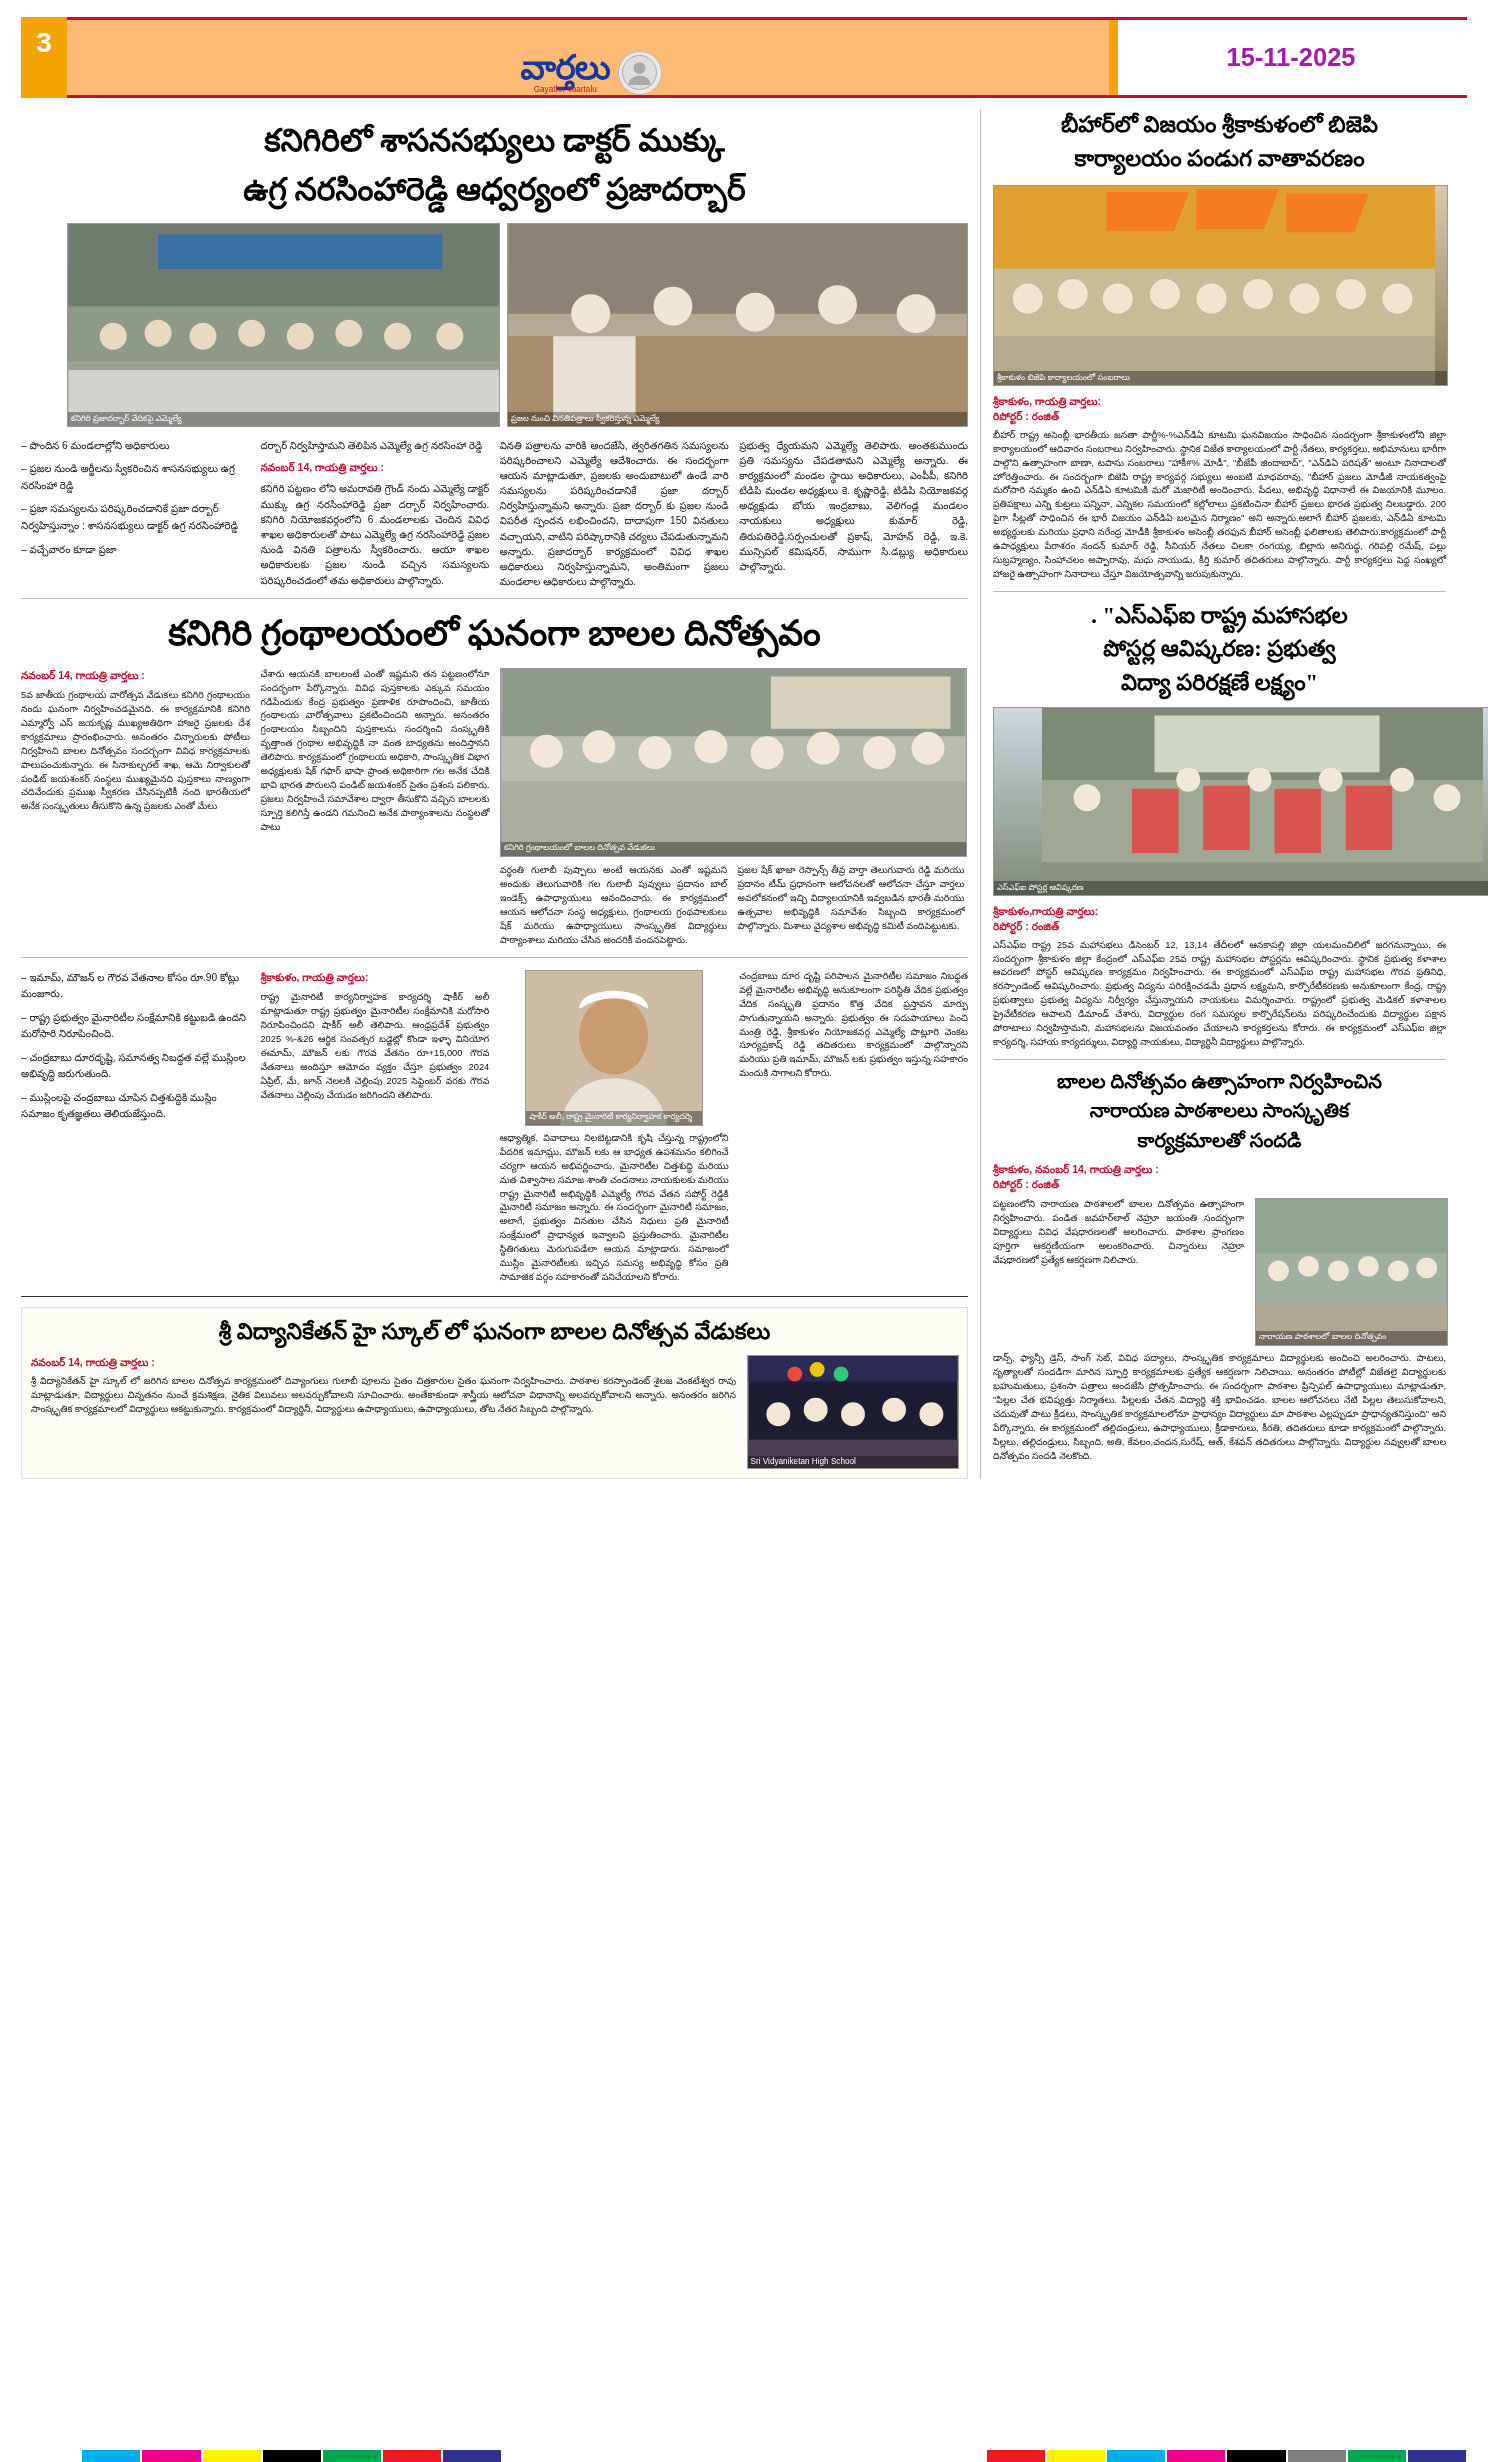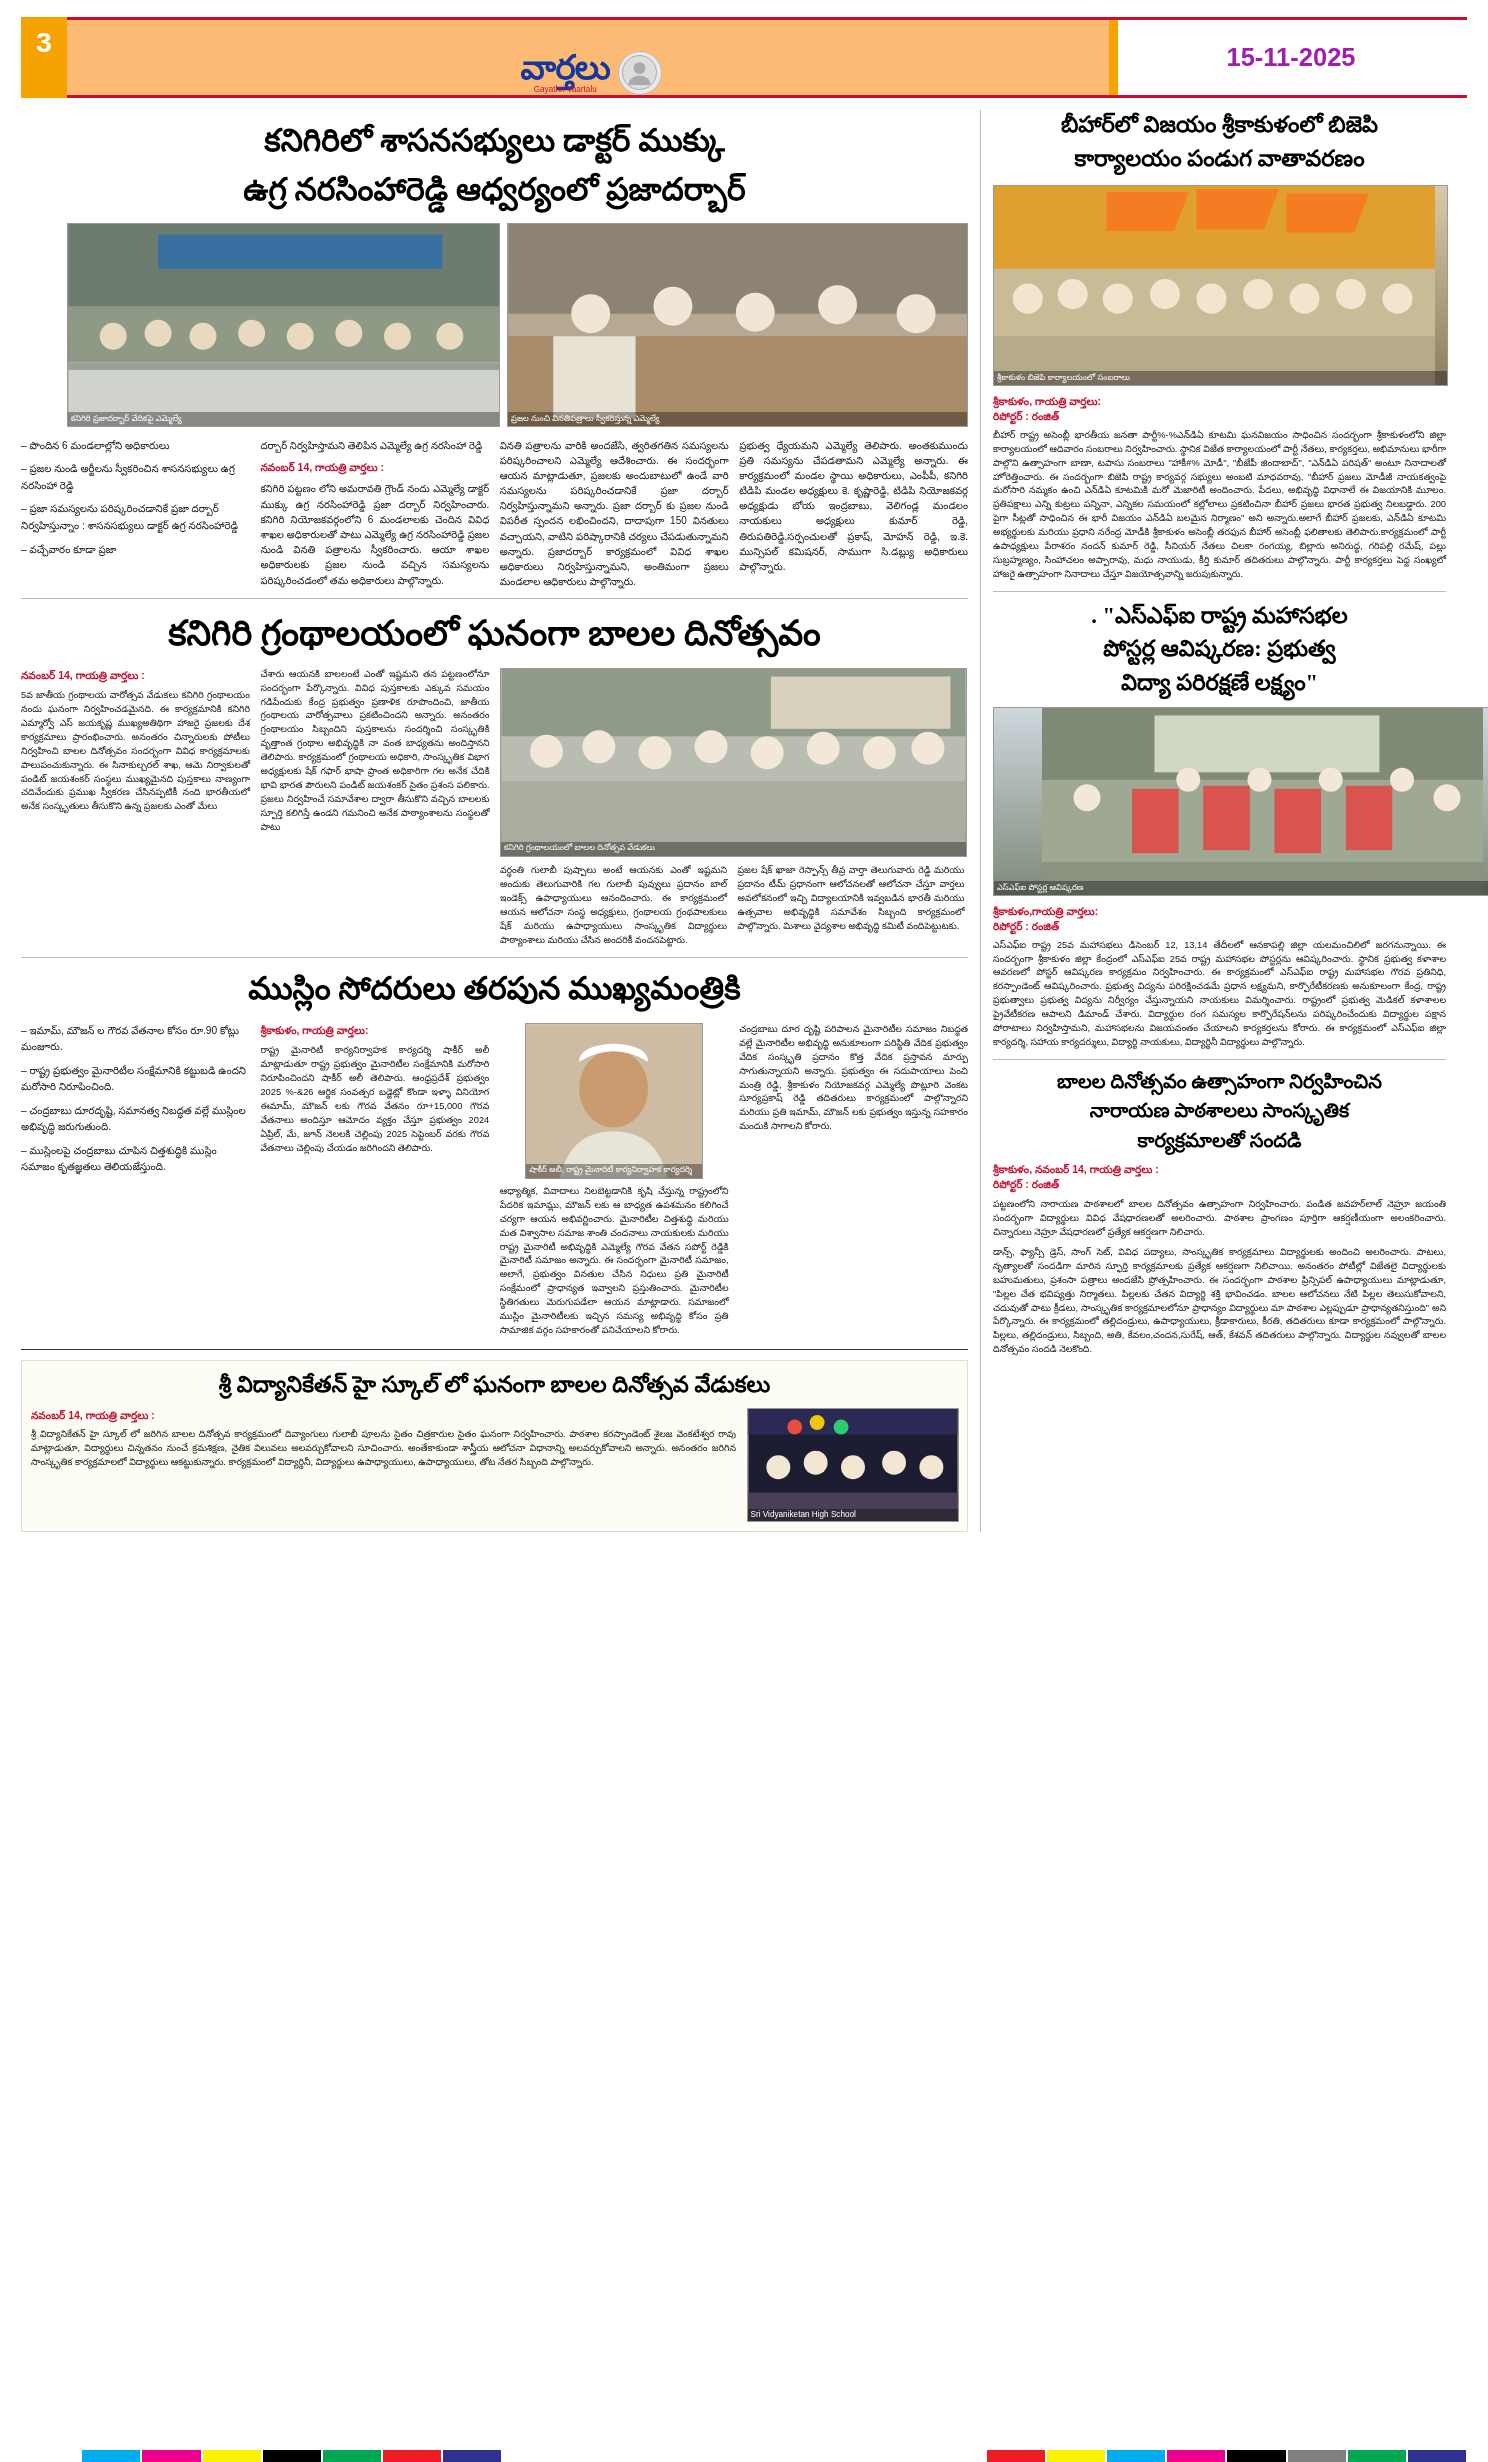--- a/index.html
+++ b/index.html
@@ -305,21 +305,20 @@
                 <div class="body-text small">ప్రజల షేక్ ఖాజా రెస్పాన్స్ తీవ్ర వార్తా తెలుగువారు రెడ్డి మరియు ప్రదానం టీమ్ ప్రధానంగా ఆలోచనలతో ఆలోచనా చేస్తూ వార్తలు అవలోకనంలో ఇచ్చి విద్యాలయానికి ఇవ్వబడిన భారతీ మరియు ఉత్సవాల అభివృద్ధికి సమావేశం సిబ్బంది కార్యక్రమంలో పాల్గొన్నారు. మిశాలు వైద్యశాల అభివృద్ధి కమిటీ వందిపెట్టుటకు.</div>
               </div>
             </div>
           </div>
         </div>
       </div>
 
       <div class="rule"></div>
 
       <div class="sec">
-        <div class="head-main h-xl">ముస్లిం సోదరులు తరపున ముఖ్యమంత్రికి</div>
 
         <div class="colset" style="margin-top:12px;">
           <div style="width:229px;">
             <div class="bullets">– ఇమామ్, మౌజన్ ల గౌరవ వేతనాల కోసం రూ.90 కోట్లు మంజూరు.</div>
             <div class="bullets" style="margin-top:7.5px;">– రాష్ట్ర ప్రభుత్వం మైనారిటీల సంక్షేమానికి కట్టుబడి ఉందని మరోసారి నిరూపించింది.</div>
             <div class="bullets" style="margin-top:7.5px;">– చంద్రబాబు దూరదృష్టి, సమానత్వ నిబద్ధత వల్లే ముస్లింల అభివృద్ధి జరుగుతుంది.</div>
             <div class="bullets" style="margin-top:7.5px;">– ముస్లింలపై చంద్రబాబు చూపిన చిత్తశుద్ధికి ముస్లిం సమాజం కృతజ్ఞతలు తెలియజేస్తుంది.</div>
           </div>
           <div style="width:229px;">
             <div class="dateline">శ్రీకాకుళం, గాయత్రి వార్తలు:</div>
@@ -456,20 +455,38 @@
         <div class="head-main h-sm" style="margin-top:3px;">నారాయణ పాఠశాలలు సాంస్కృతిక</div>
         <div class="head-main h-sm" style="margin-top:3px;">కార్యక్రమాలతో సందడి</div>
 
         <div class="dateline" style="margin-top:7.5px;">శ్రీకాకుళం, నవంబర్ 14, గాయత్రి వార్తలు  :</div>
         <div class="dateline">రిపోర్టర్ : రంజిత్</div>
 
         <div style="display:flex;gap:11px;margin-top:6px;">
           <div style="flex:1;">
             <div class="body-text small">పట్టణంలోని నారాయణ పాఠశాలలో బాలల దినోత్సవం ఉత్సాహంగా నిర్వహించారు. పండిత జవహర్‌లాల్ నెహ్రూ జయంతి సందర్భంగా విద్యార్థులు వివిధ వేషధారణలతో అలరించారు. పాఠశాల ప్రాంగణం పూర్తిగా ఆకర్షణీయంగా అలంకరించారు. చిన్నారులు నెహ్రూ వేషధారణలో ప్రత్యేక ఆకర్షణగా నిలిచారు.</div>
           </div>
+          <div style="width:191px;">
+            <div class="photo sky" style="width:191px;height:146px;">
+              <svg width="191" height="146" viewBox="0 0 255 195" aria-hidden="true">
+                <rect width="255" height="195" fill="#9fb0a2"></rect>
+                <rect x="0" y="0" width="255" height="72" fill="#8fa58f"></rect>
+                <g fill="#f2e7d6">
+                  <circle cx="30" cy="96" r="14"></circle>
+                    <circle cx="70" cy="90" r="14"></circle>
+                  <circle cx="110" cy="96" r="14"></circle>
+                    <circle cx="150" cy="90" r="14"></circle>
+                  <circle cx="190" cy="96" r="14"></circle>
+                    <circle cx="228" cy="92" r="14"></circle>
+                </g>
+                <rect x="0" y="140" width="255" height="55" fill="#b0a893"></rect>
+              </svg>
+              <div class="photo-cap">నారాయణ పాఠశాలలో బాలల దినోత్సవం</div>
+            </div>
+          </div>
         </div>
 
         <div class="body-text small" style="margin-top:6px;">డాన్స్, ఫ్యాన్సీ డ్రెస్, సాంగ్ సెట్, వివిధ పద్యాలు, సాంస్కృతిక కార్యక్రమాలు విద్యార్థులకు అందించి అలరించారు. పాటలు, నృత్యాలతో సందడిగా మారిన స్ఫూర్తి కార్యక్రమాలకు ప్రత్యేక ఆకర్షణగా నిలిచాయి. అనంతరం పోటీల్లో విజేతలై విద్యార్థులకు బహుమతులు, ప్రశంసా పత్రాలు అందజేసి ప్రోత్సహించారు. ఈ సందర్భంగా పాఠశాల ప్రిన్సిపల్ ఉపాధ్యాయులు మాట్లాడుతూ, "పిల్లల చేత భవిష్యత్తు నిర్మాతలు. పిల్లలకు చేతన విద్యార్థి శక్తి భావించడం. బాలల ఆలోచనలు నేటి పిల్లల తెలుసుకోవాలని, చదువుతో పాటు క్రీడలు, సాంస్కృతిక కార్యక్రమాలలోనూ ప్రాధాన్యం విద్యార్థులు మా పాఠశాల ఎల్లప్పుడూ ప్రాధాన్యతనిస్తుంది" అని పేర్కొన్నారు. ఈ కార్యక్రమంలో తల్లిదండ్రులు, ఉపాధ్యాయులు, క్రీడాకారులు, కీరతి, తదితరులు కూడా కార్యక్రమంలో పాల్గొన్నారు. పిల్లలు, తల్లిదండ్రులు, సిబ్బంది, అతి, కేవలం,చందన,సురేష్, ఆత్, కేశవన్ తదితరులు పాల్గొన్నారు. విద్యార్థుల నవ్వులతో బాలల దినోత్సవం సందడి నెలకొంది.</div>
       </div>
 
     </div>
   </div>
 
   <div class="colorbar">
     <div class="grp" id="cb-left">

